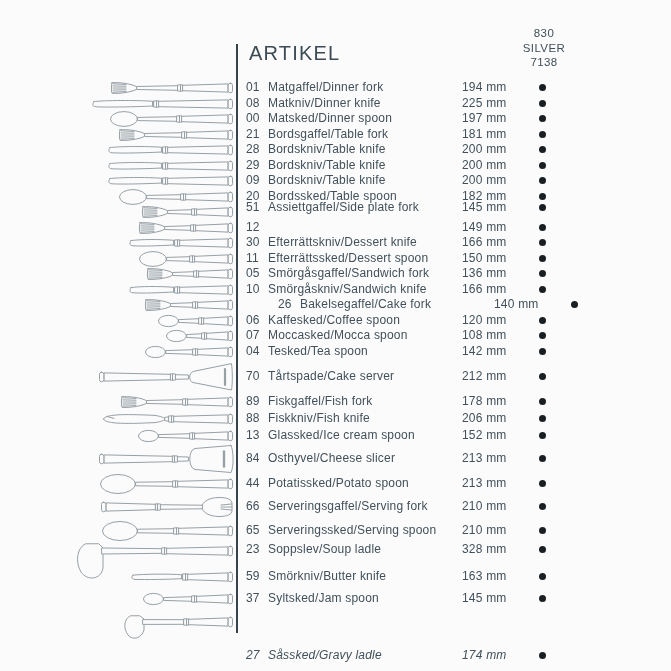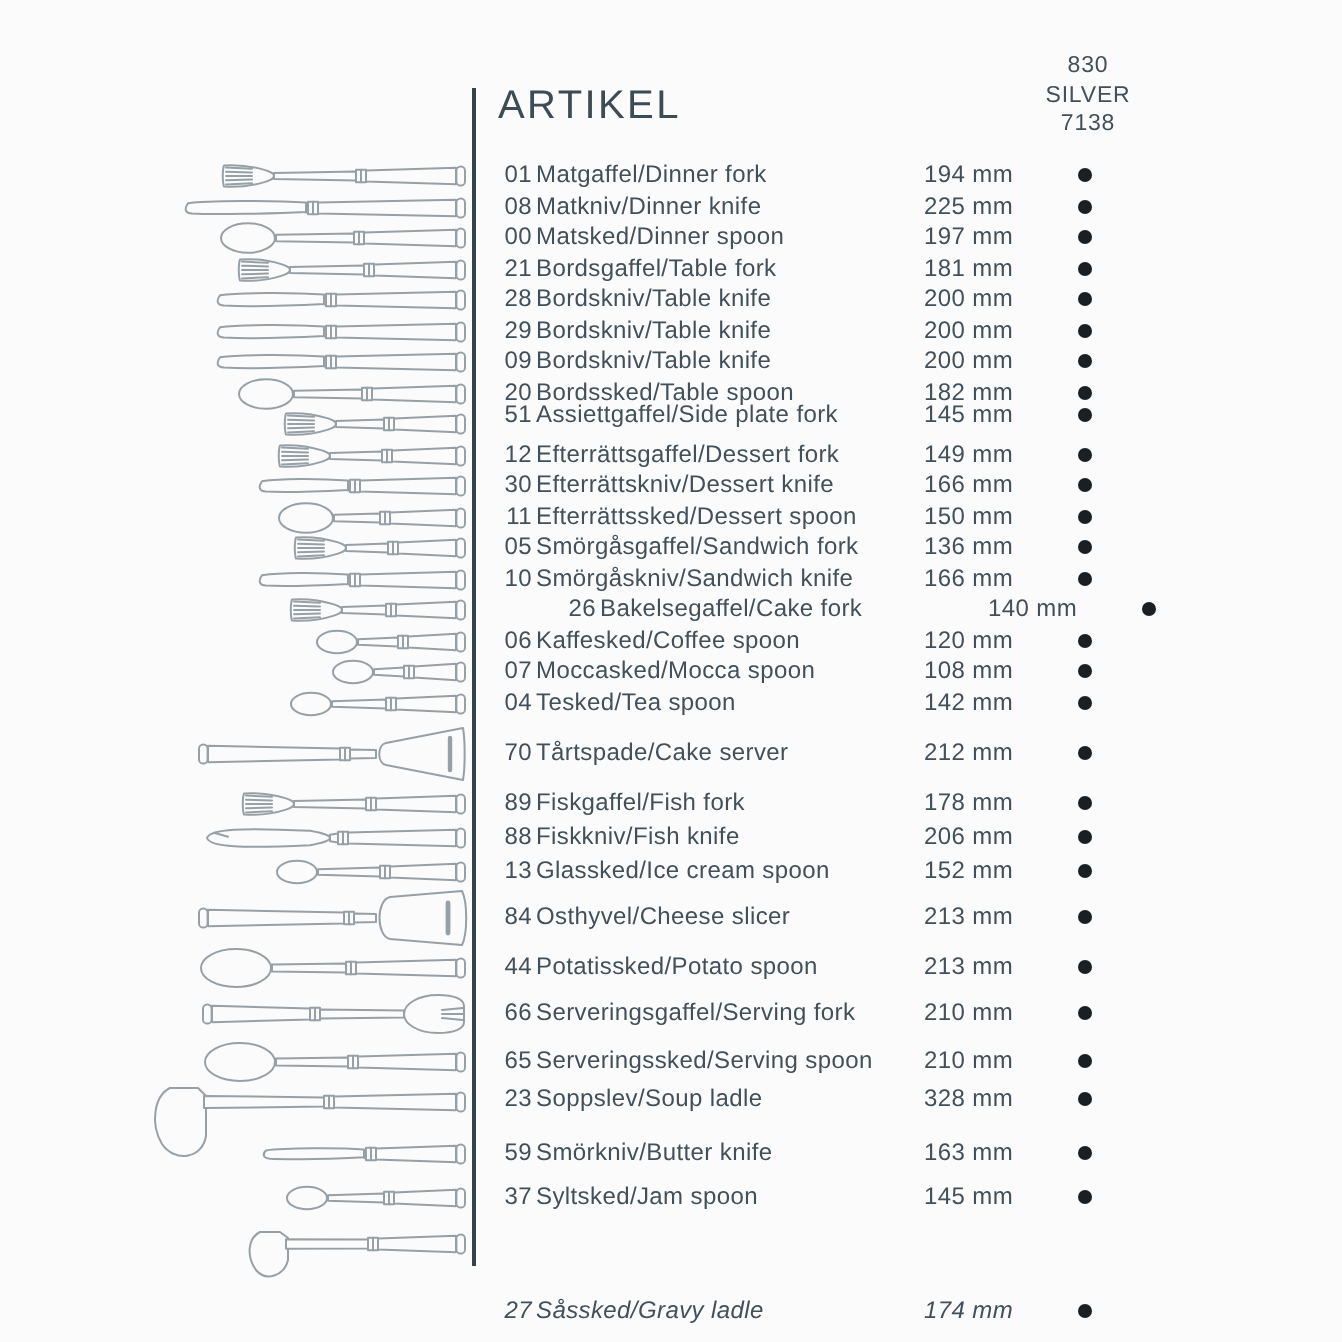--- a/index.html
+++ b/index.html
@@ -7,21 +7,21 @@
     position:relative;width:671px;height:671px;background:#fbfbfb;
     font-family:"Liberation Sans",sans-serif;color:#41505a;overflow:hidden;
     -webkit-font-smoothing:antialiased;
   }
   .vrule{position:absolute;left:236px;top:44px;width:2px;height:589px;background:#37434b;}
   .title{position:absolute;left:249px;top:42px;font-size:20px;letter-spacing:1.2px;color:#3d4b54;}
   .code{position:absolute;left:505px;top:26px;width:78px;text-align:center;
         font-size:11.5px;line-height:14.5px;letter-spacing:.4px;color:#41505a;}
   .row{position:absolute;left:0;width:671px;height:16px;font-size:12px;letter-spacing:.2px;}
   .row span{position:absolute;top:0;white-space:nowrap;}
-  .num{left:246px;width:20px;text-align:right;}
+  .num{left:246px;width:20px;}
   .name{left:268px;}
   .size{left:462px;}
   .dot{position:absolute;left:539px;top:4px;width:7px;height:7px;border-radius:50%;background:#191f23;}
   svg.cut{position:absolute;overflow:visible;}
 </style>
 </head>
 <body>
 
 <div class="screen">
   <div class="vrule"></div>
@@ -424,21 +424,20 @@
         <div class="dot"></div>
       </div>
       <div class="row" style="top: 200px;">
         <span class="num">51</span>
         <span class="name">Assiettgaffel/Side plate fork</span>
         <span class="size">145 mm</span>
         <div class="dot"></div>
       </div>
       <div class="row" style="top: 219.5px;">
         <span class="num">12</span>
-        <span class="name">Efterrättsgaffel/Dessert fork</span>
         <span class="size">149 mm</span>
         <div class="dot"></div>
       </div>
       <div class="row" style="top: 235px;">
         <span class="num">30</span>
         <span class="name">Efterrättskniv/Dessert knife</span>
         <span class="size">166 mm</span>
         <div class="dot"></div>
       </div>
       <div class="row" style="top: 250.5px;">

